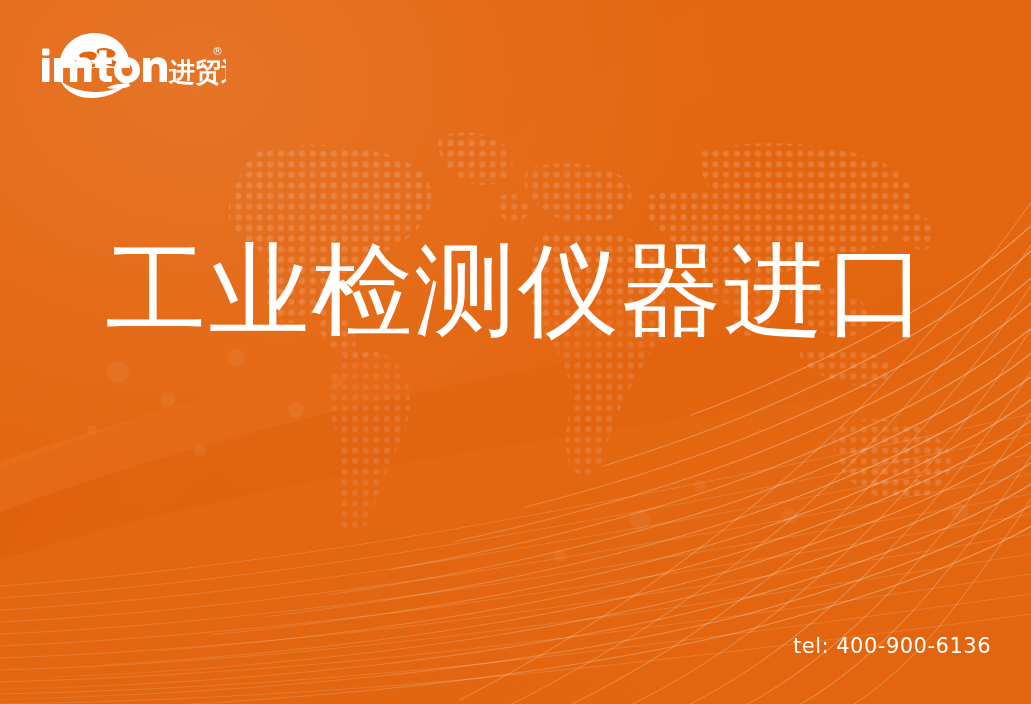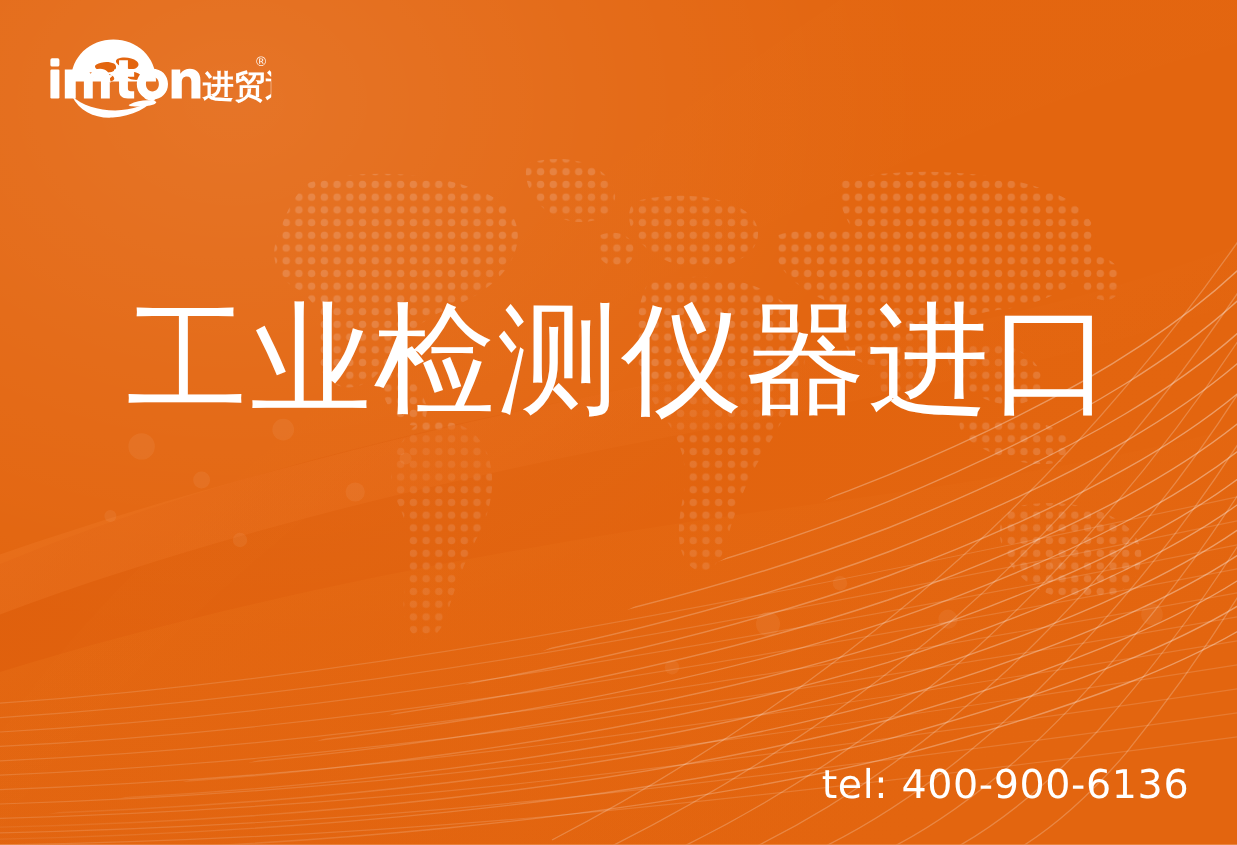--- a/index.html
+++ b/index.html
@@ -54,27 +54,26 @@
   #title-block {
     position: absolute;
     left: 0;
     top: 232px;
     width: 1031px;
     text-align: center;
     z-index: 6;
   }
   .title-line {
     color: #ffffff;
-    font-family: Liberation Mono, monospace;
+    font-family: Liberation Serif, serif;
     font-weight: 300;
     font-size: 101px;
     line-height: 118px;
     letter-spacing: 2px;
     white-space: nowrap;
-    margin-top: 17px;
   }
   #title-line-1 { margin-left: 4px; }
   #title-line-2 { margin-left: 4px; }
 
   
   #logo {
     position: absolute;
     left: 36px;
     top: 27px;
     width: 190px;
@@ -82,21 +81,21 @@
     z-index: 8;
   }
 
   
   #phone {
     position: absolute;
     right: 40px;
     top: 634px;
     color: #ffffff;
     font-family: "DejaVu Sans", "Liberation Sans", sans-serif;
-    font-size: 33px;
+    font-size: 21px;
     font-weight: 400;
     letter-spacing: 0.5px;
     z-index: 9;
     white-space: nowrap;
   }
 </style>
 </head>
 <body>
 
 <div id="banner">

